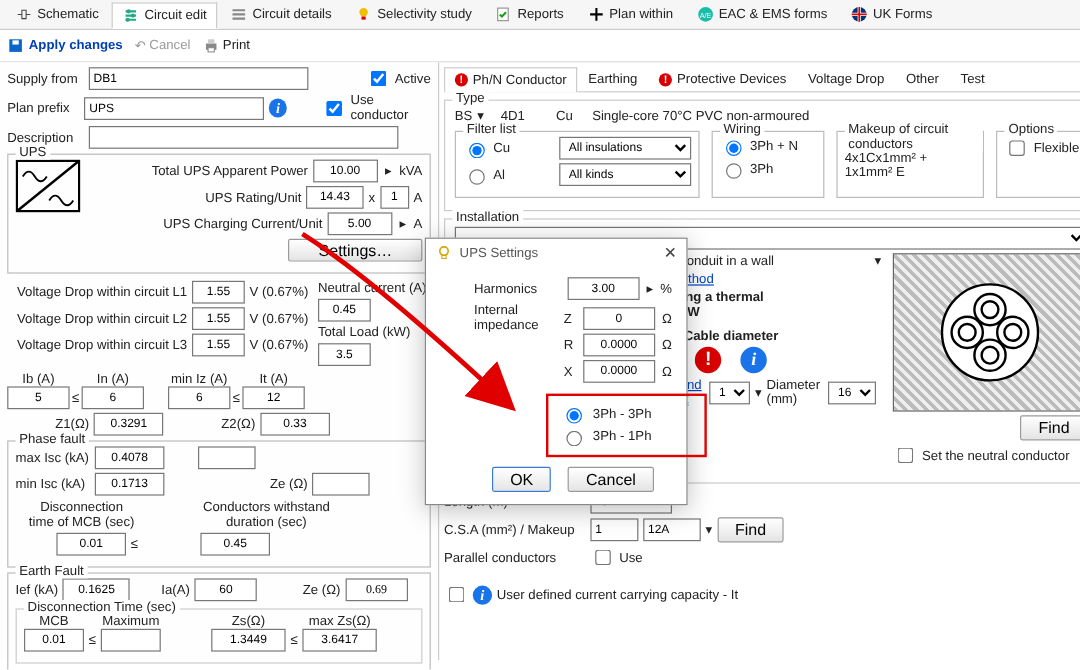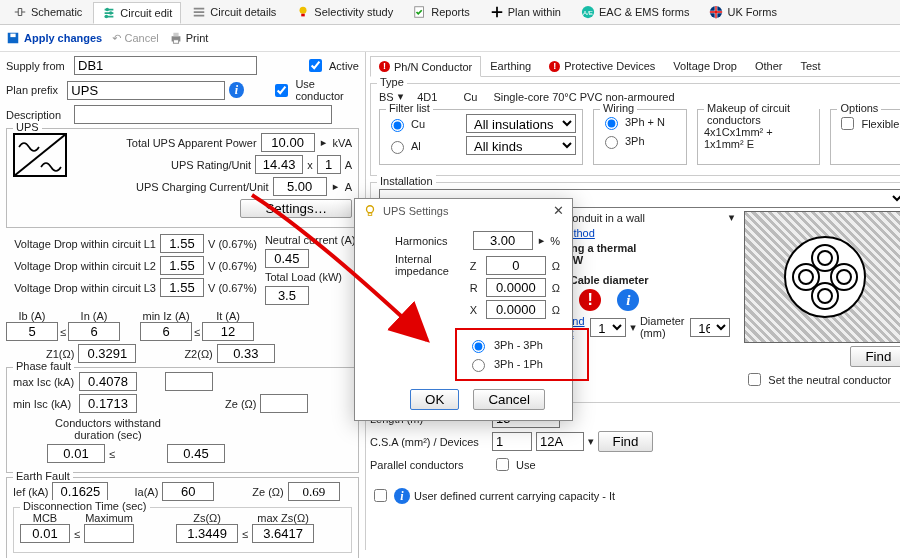--- a/index.html
+++ b/index.html
@@ -62,21 +62,21 @@
 .right {
   flex: 1;
   padding: 4px 4px;
 }
 .row { display:flex; align-items:center; margin-bottom:3px; gap:4px; }
 .lbl { display:inline-block; }
 .in {
   border: 1px solid #777;
   background:#fff;
   height: 15px;
-  font-size: 13px;
+  font-size: 10px;
   padding: 1px 3px;
   text-align:center;
 }
 .in.l { text-align:left; }
 select.in { text-align:left; height:19px; }
 .box { border:1px solid #bbb; padding:4px 6px 6px; margin-top:4px; position:relative;}
 .boxlbl { position:absolute; top:-8px; left:6px; background:#fff; padding:0 3px; font-size:11px;}
 .ups-svg { display:inline-block; vertical-align:top; }
 .chk { margin-right:3px; }
 .info-i {
@@ -339,20 +339,22 @@
           <input class="in" style="width: 40px;" value="">
         </div>
     <div class="row">
           <span style="width:62px">min Isc (kA)</span>
           <input class="in" style="width: 50px;" value="0.1713">
       <span style="width:80px"></span>
       <span>Ze (Ω)</span>
           <input class="in" style="width: 40px;" value="">
         </div>
     <div class="row" style="margin-top:4px">
+      <div style="text-align:center;white-space:pre-line;width:110px">Disconnection
+time of MCB (sec)</div>
       <div style="text-align:center;white-space:pre-line;width:130px;margin-left:30px">Conductors withstand
 duration (sec)</div>
     </div>
     <div class="row">
       <span style="width:30px"></span>
           <input class="in" style="width: 50px;" value="0.01">
       <span style="width:20px">≤</span>
       <span style="width:30px"></span>
           <input class="in" style="width: 50px;" value="0.45">
     </div>
@@ -506,21 +508,21 @@
             </div>
       </div>
     </div>
   </div>
 
   <div class="row" style="margin-top:6px">
         <span style="width:118px">Length (m)</span>
         <input class="in l" style="width: 60px;" value="15">
       </div>
   <div class="row">
-        <span style="width:118px">C.S.A (mm²) / Devices</span>
+        <span style="width:118px">C.S.A (mm²) / Makeup</span>
         <input class="in l" style="width: 32px;" value="1">
     <input class="in l" style="width: 40px;" value="12A">
         <span>▾</span>
     <button class="btn">Find</button>
       </div>
   <div class="row">
         <span style="width:118px">Parallel conductors</span>
         <input type="checkbox" style="">
         <span>Use</span>
       </div>

